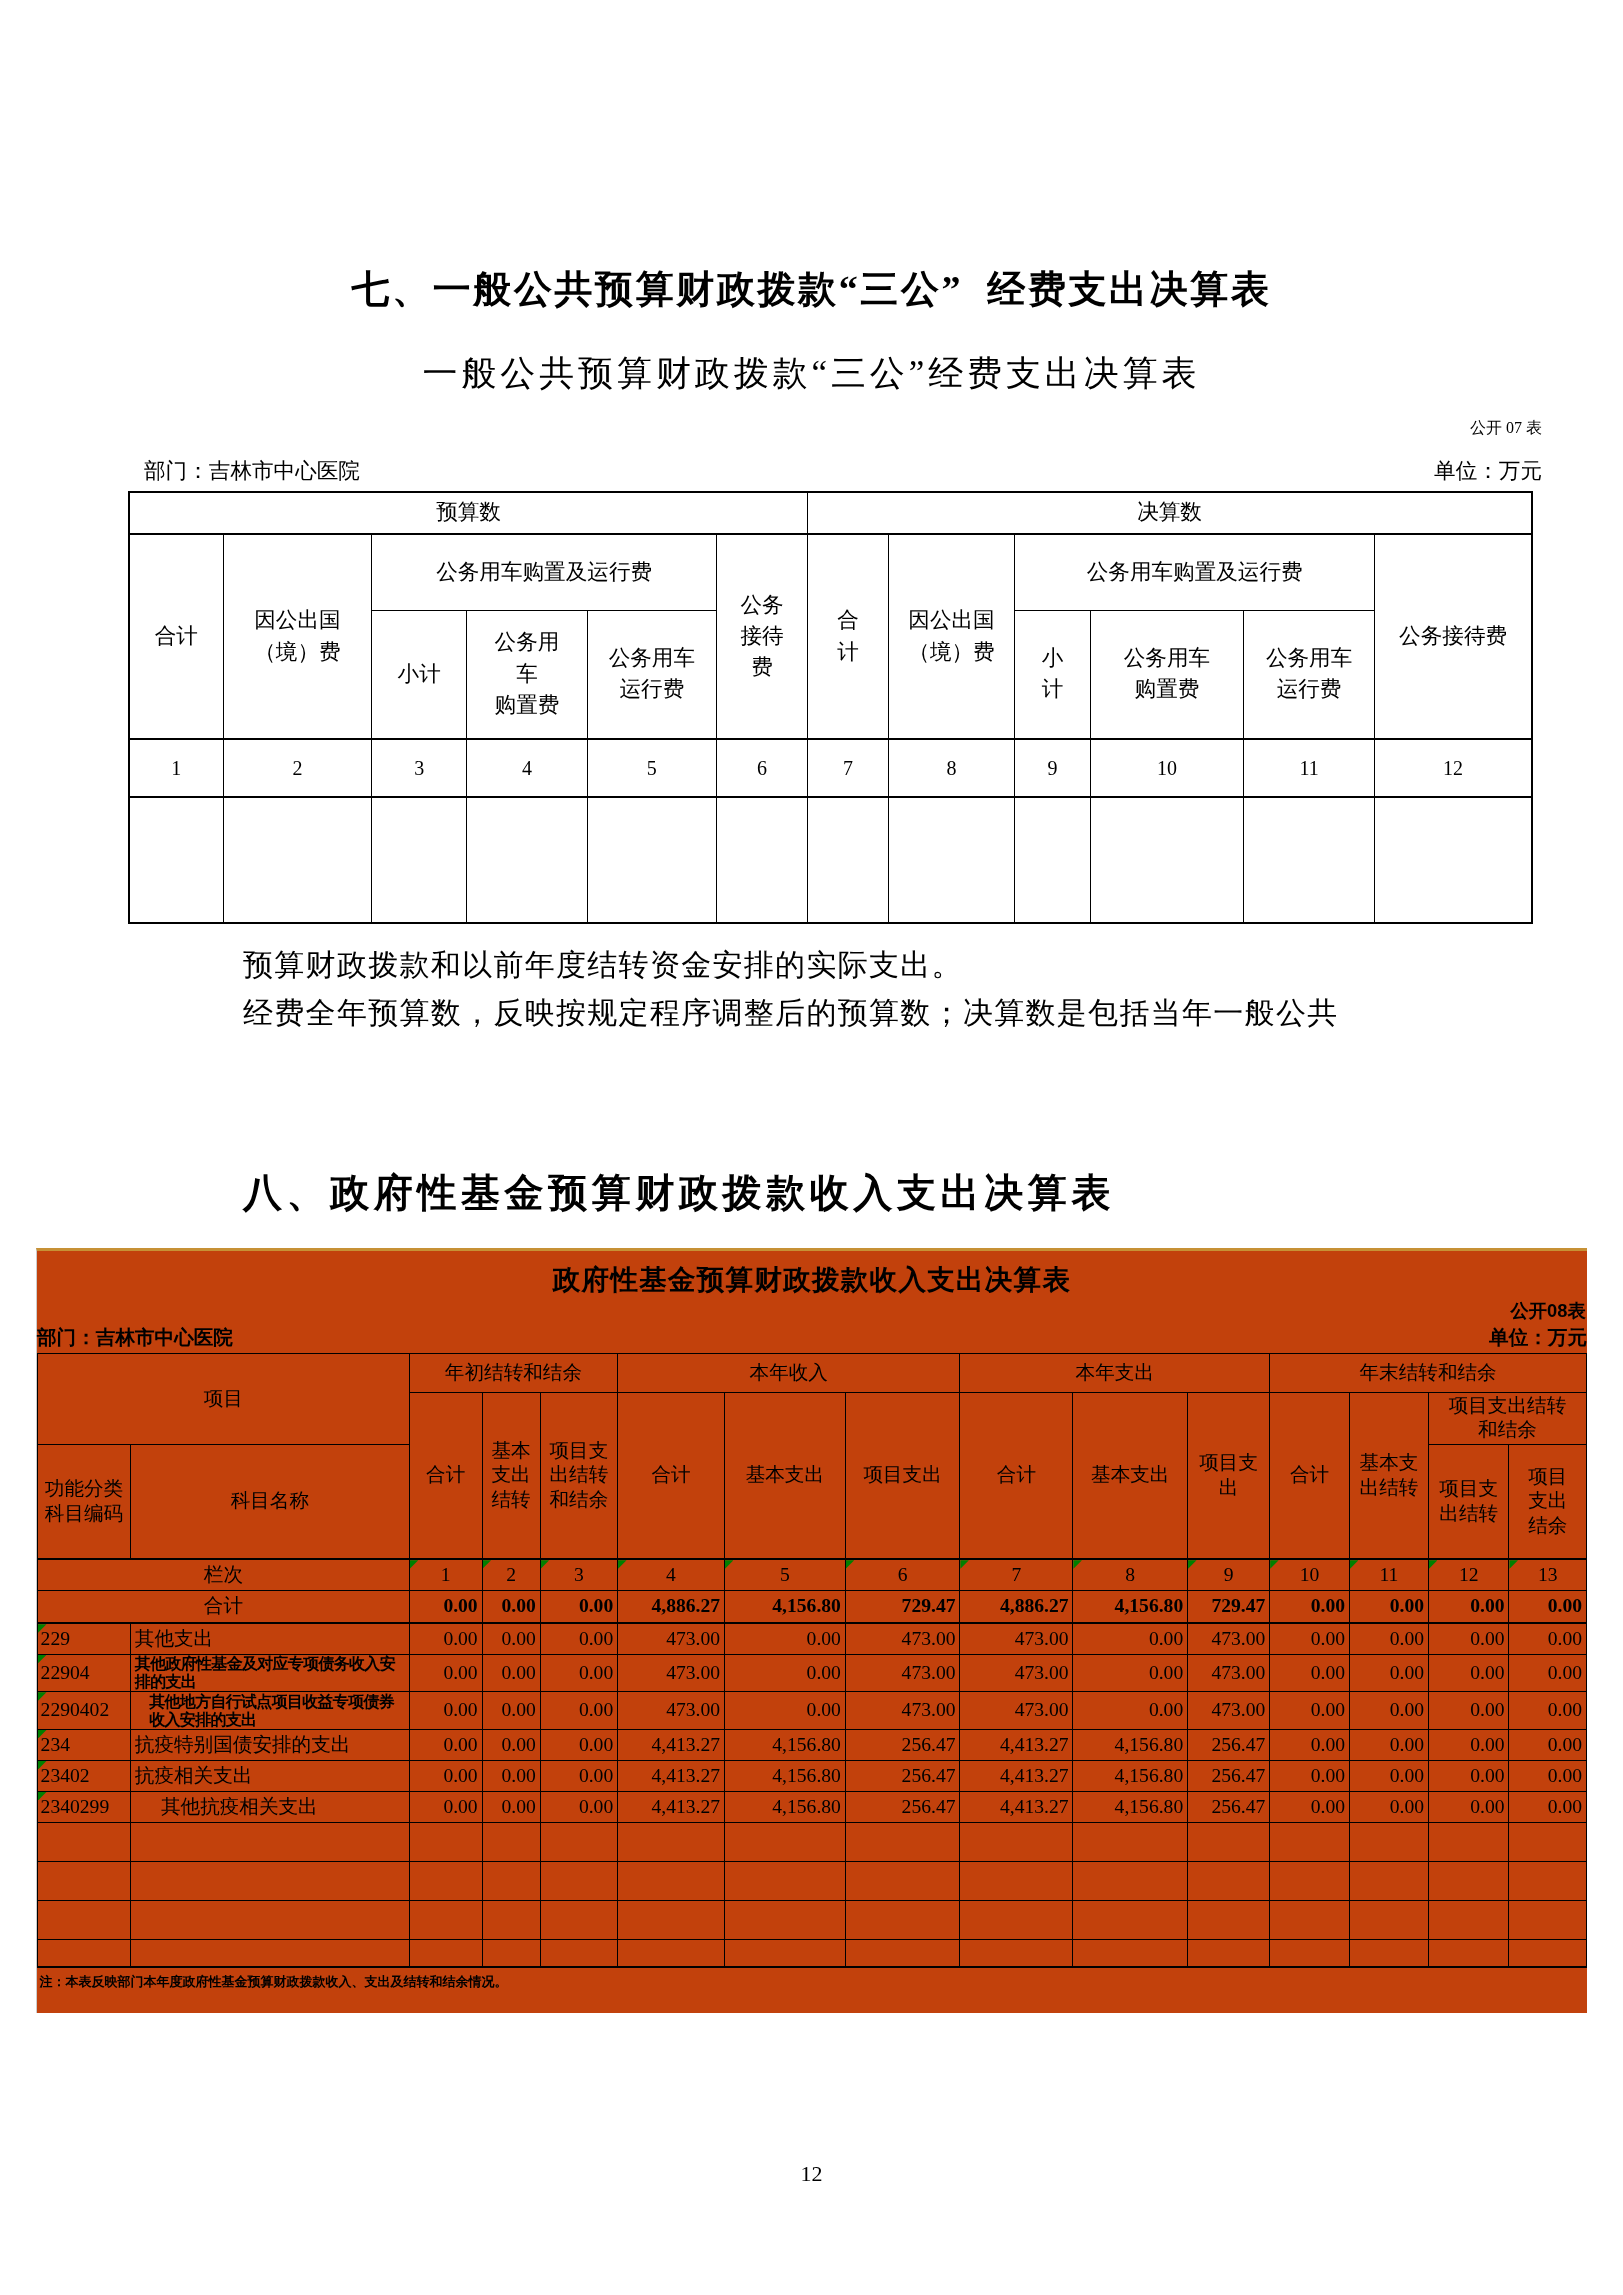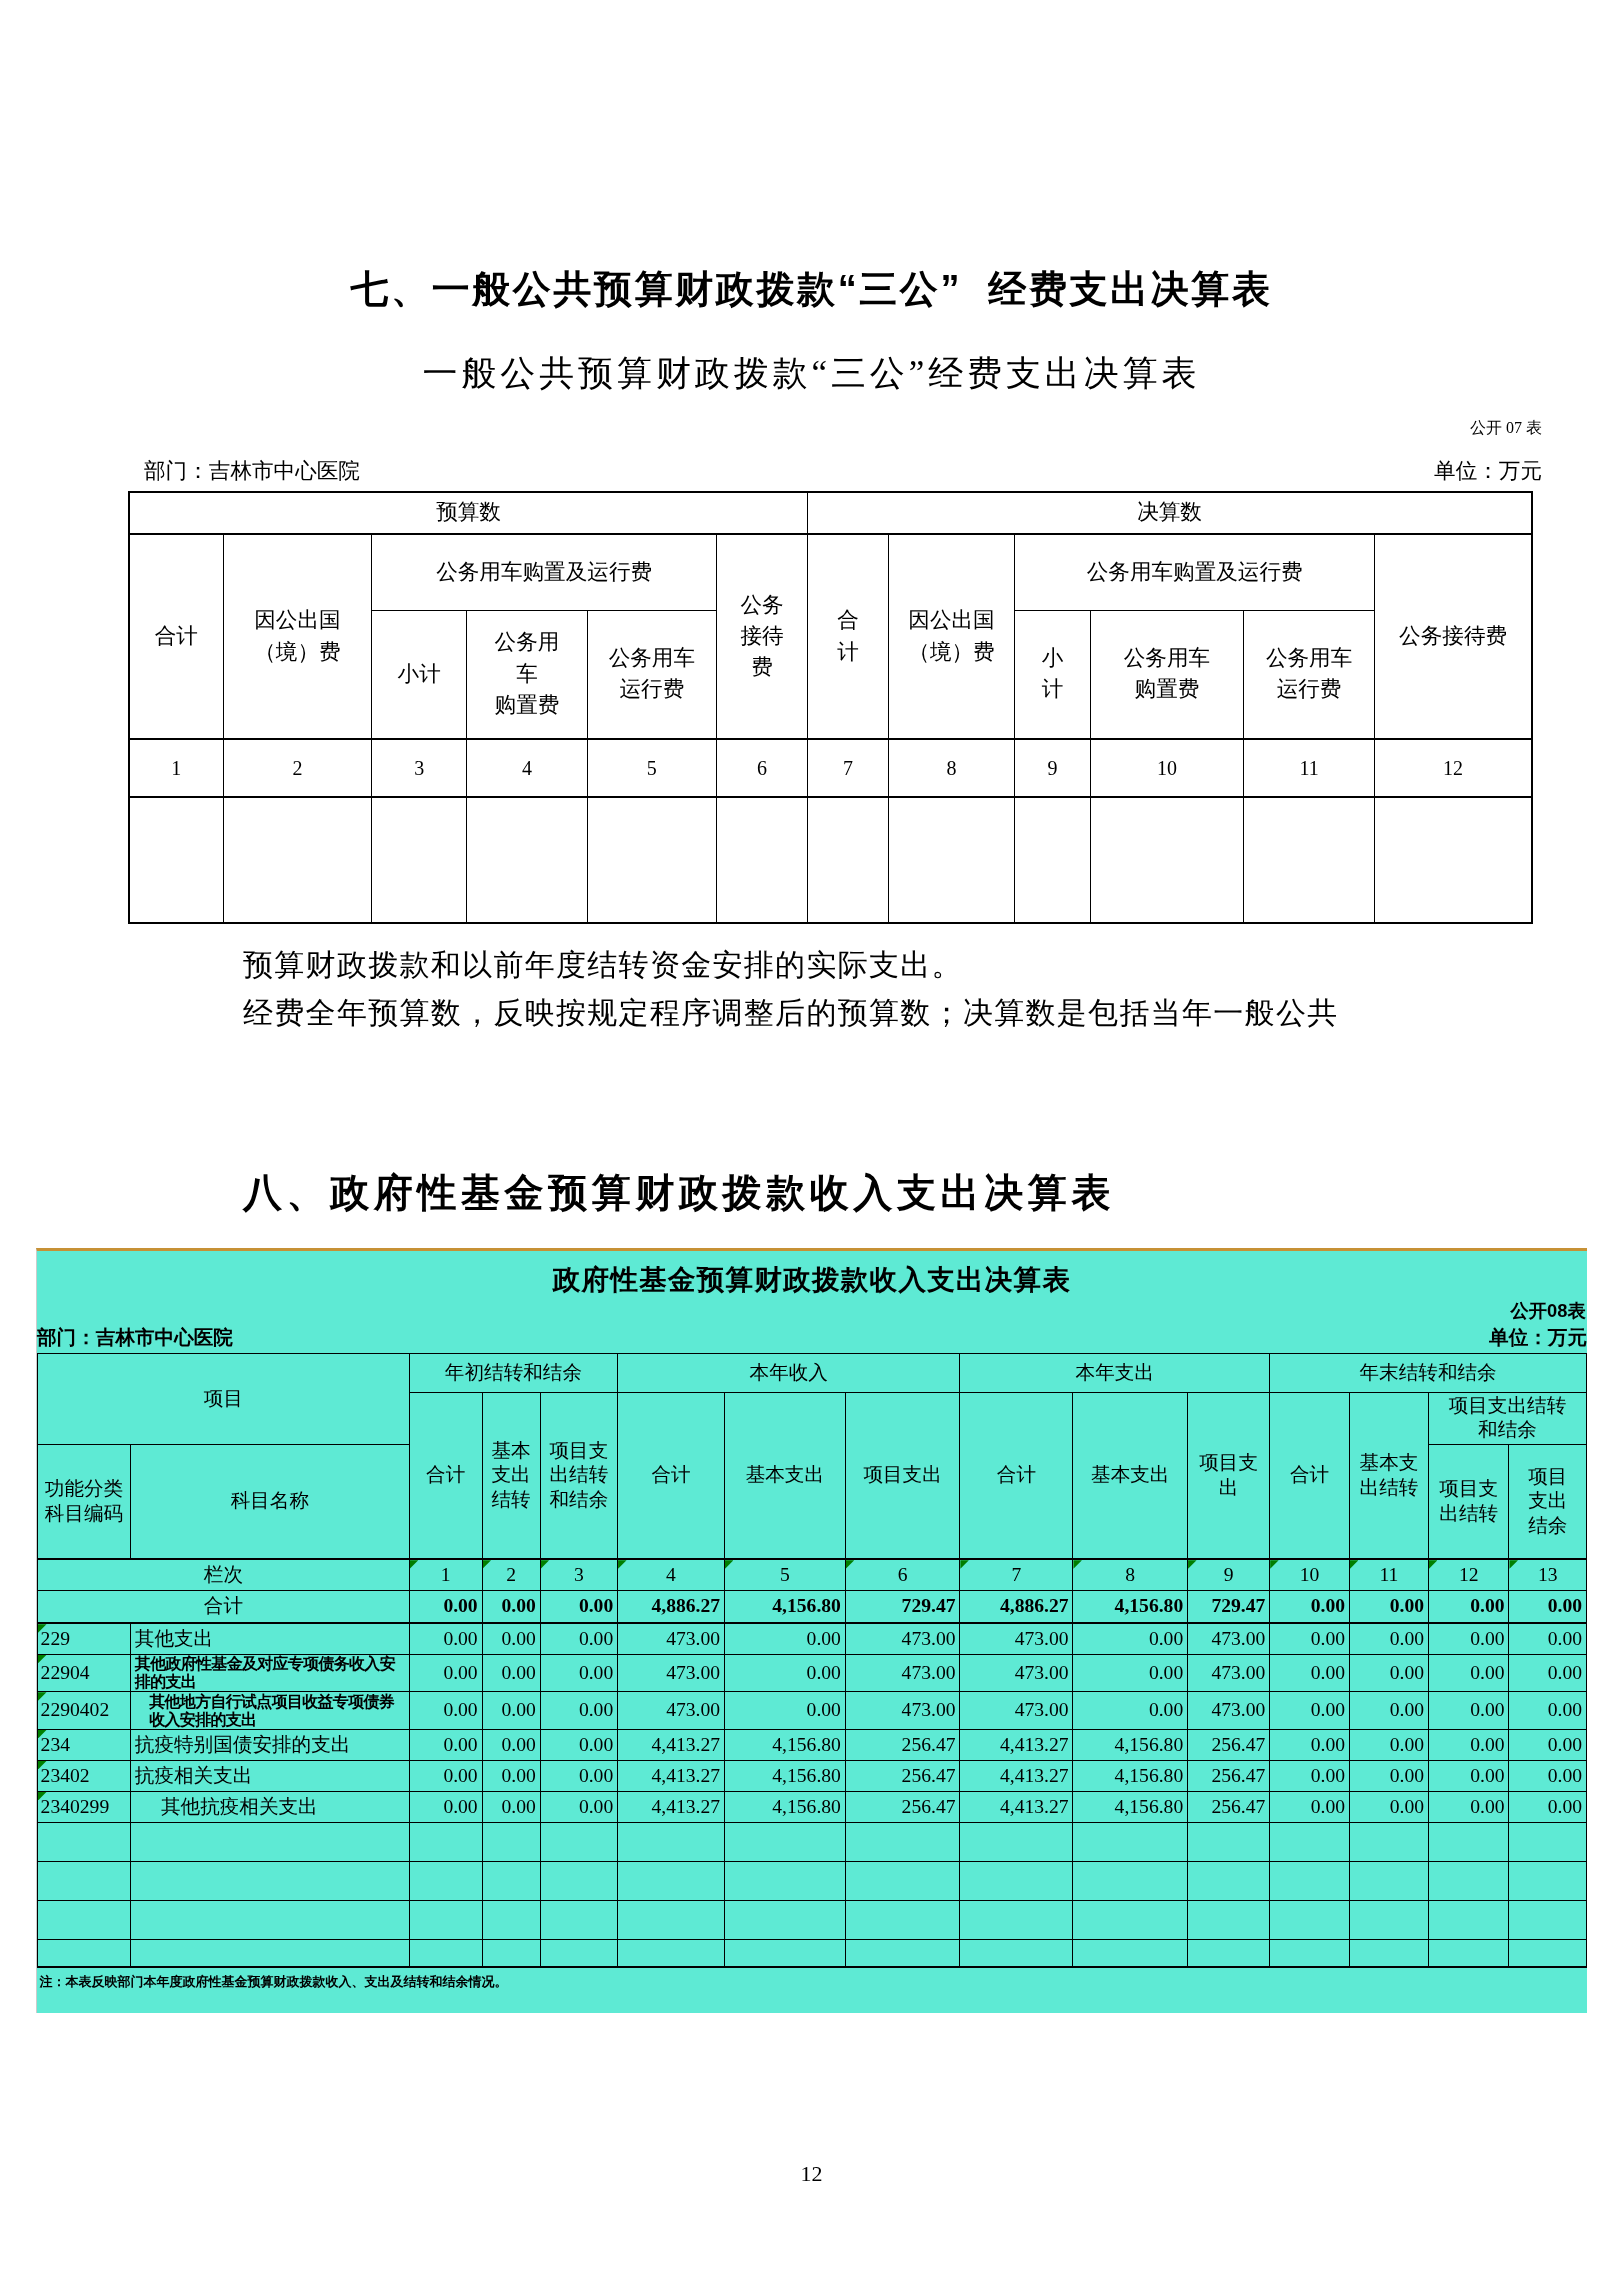--- a/index.html
+++ b/index.html
@@ -6,21 +6,21 @@
   html,body { background:#ffffff; }
   body {
     width:1623px; height:2295px; position:relative;
     font-family:"Liberation Serif","DejaVu Serif",serif; color:#000;
   }
   .sans { font-family:"Liberation Sans","DejaVu Sans",sans-serif; }
 
   
   #s7-heading {
     position:absolute; top:264px; left:0; width:100%;
-    text-align:center; font-family:Liberation Sans, sans-serif;
+    text-align:center; font-family:Liberation Serif, serif;
     font-weight:bold; font-size:38px; letter-spacing:2.6px; white-space:pre;
   }
   #t7-subtitle {
     position:absolute; top:350px; left:0; width:100%;
     text-align:center; font-size:35px; letter-spacing:3.9px;
   }
   #t7-code { position:absolute; top:418px; left:128px; width:1414px; text-align:right; font-size:16px; }
   #t7-meta { position:absolute; top:456px; left:144px; width:1398px; display:flex; justify-content:space-between; font-size:21.6px; }
 
   #t7 {
@@ -41,21 +41,21 @@
   #t7-note { position:absolute; top:941px; left:243px; width:1172px; font-size:30px; line-height:48px; letter-spacing:1.3px; }
 
   
   #s8-heading {
     position:absolute; top:1166px; left:243px;
     font-family:"Liberation Sans","DejaVu Sans",sans-serif;
     font-weight:bold; font-size:39px; letter-spacing:4.6px;
   }
   #t8wrap {
     position:absolute; top:1248px; left:36px; width:1551px;
-    background:#5eead4; border-top:3.3px solid #C79135; border-left:1.3px solid #cccccc;
+    background:#c2410c; border-top:3.3px solid #C79135; border-left:1.3px solid #cccccc;
     padding-bottom:22px;
   }
   #t8-title { margin-top:10.5px; text-align:center; font-size:27.5px; font-weight:bold; letter-spacing:1.3px; }
   #t8-code  { margin-top:0; text-align:right; font-weight:bold; font-size:18.3px; padding-right:1.3px; }
   #t8-meta  { display:flex; justify-content:space-between; font-weight:bold; font-size:19.6px; margin-top:1.3px; }
 
   #t8 { width:100%; border-collapse:collapse; table-layout:fixed; margin-top:2px;
         border:1.3px solid #000; border-bottom:2.6px solid #000; }
   #t8 th, #t8 td {
     border:0.7px solid #000; font-weight:normal; font-size:19.6px; text-align:center;

